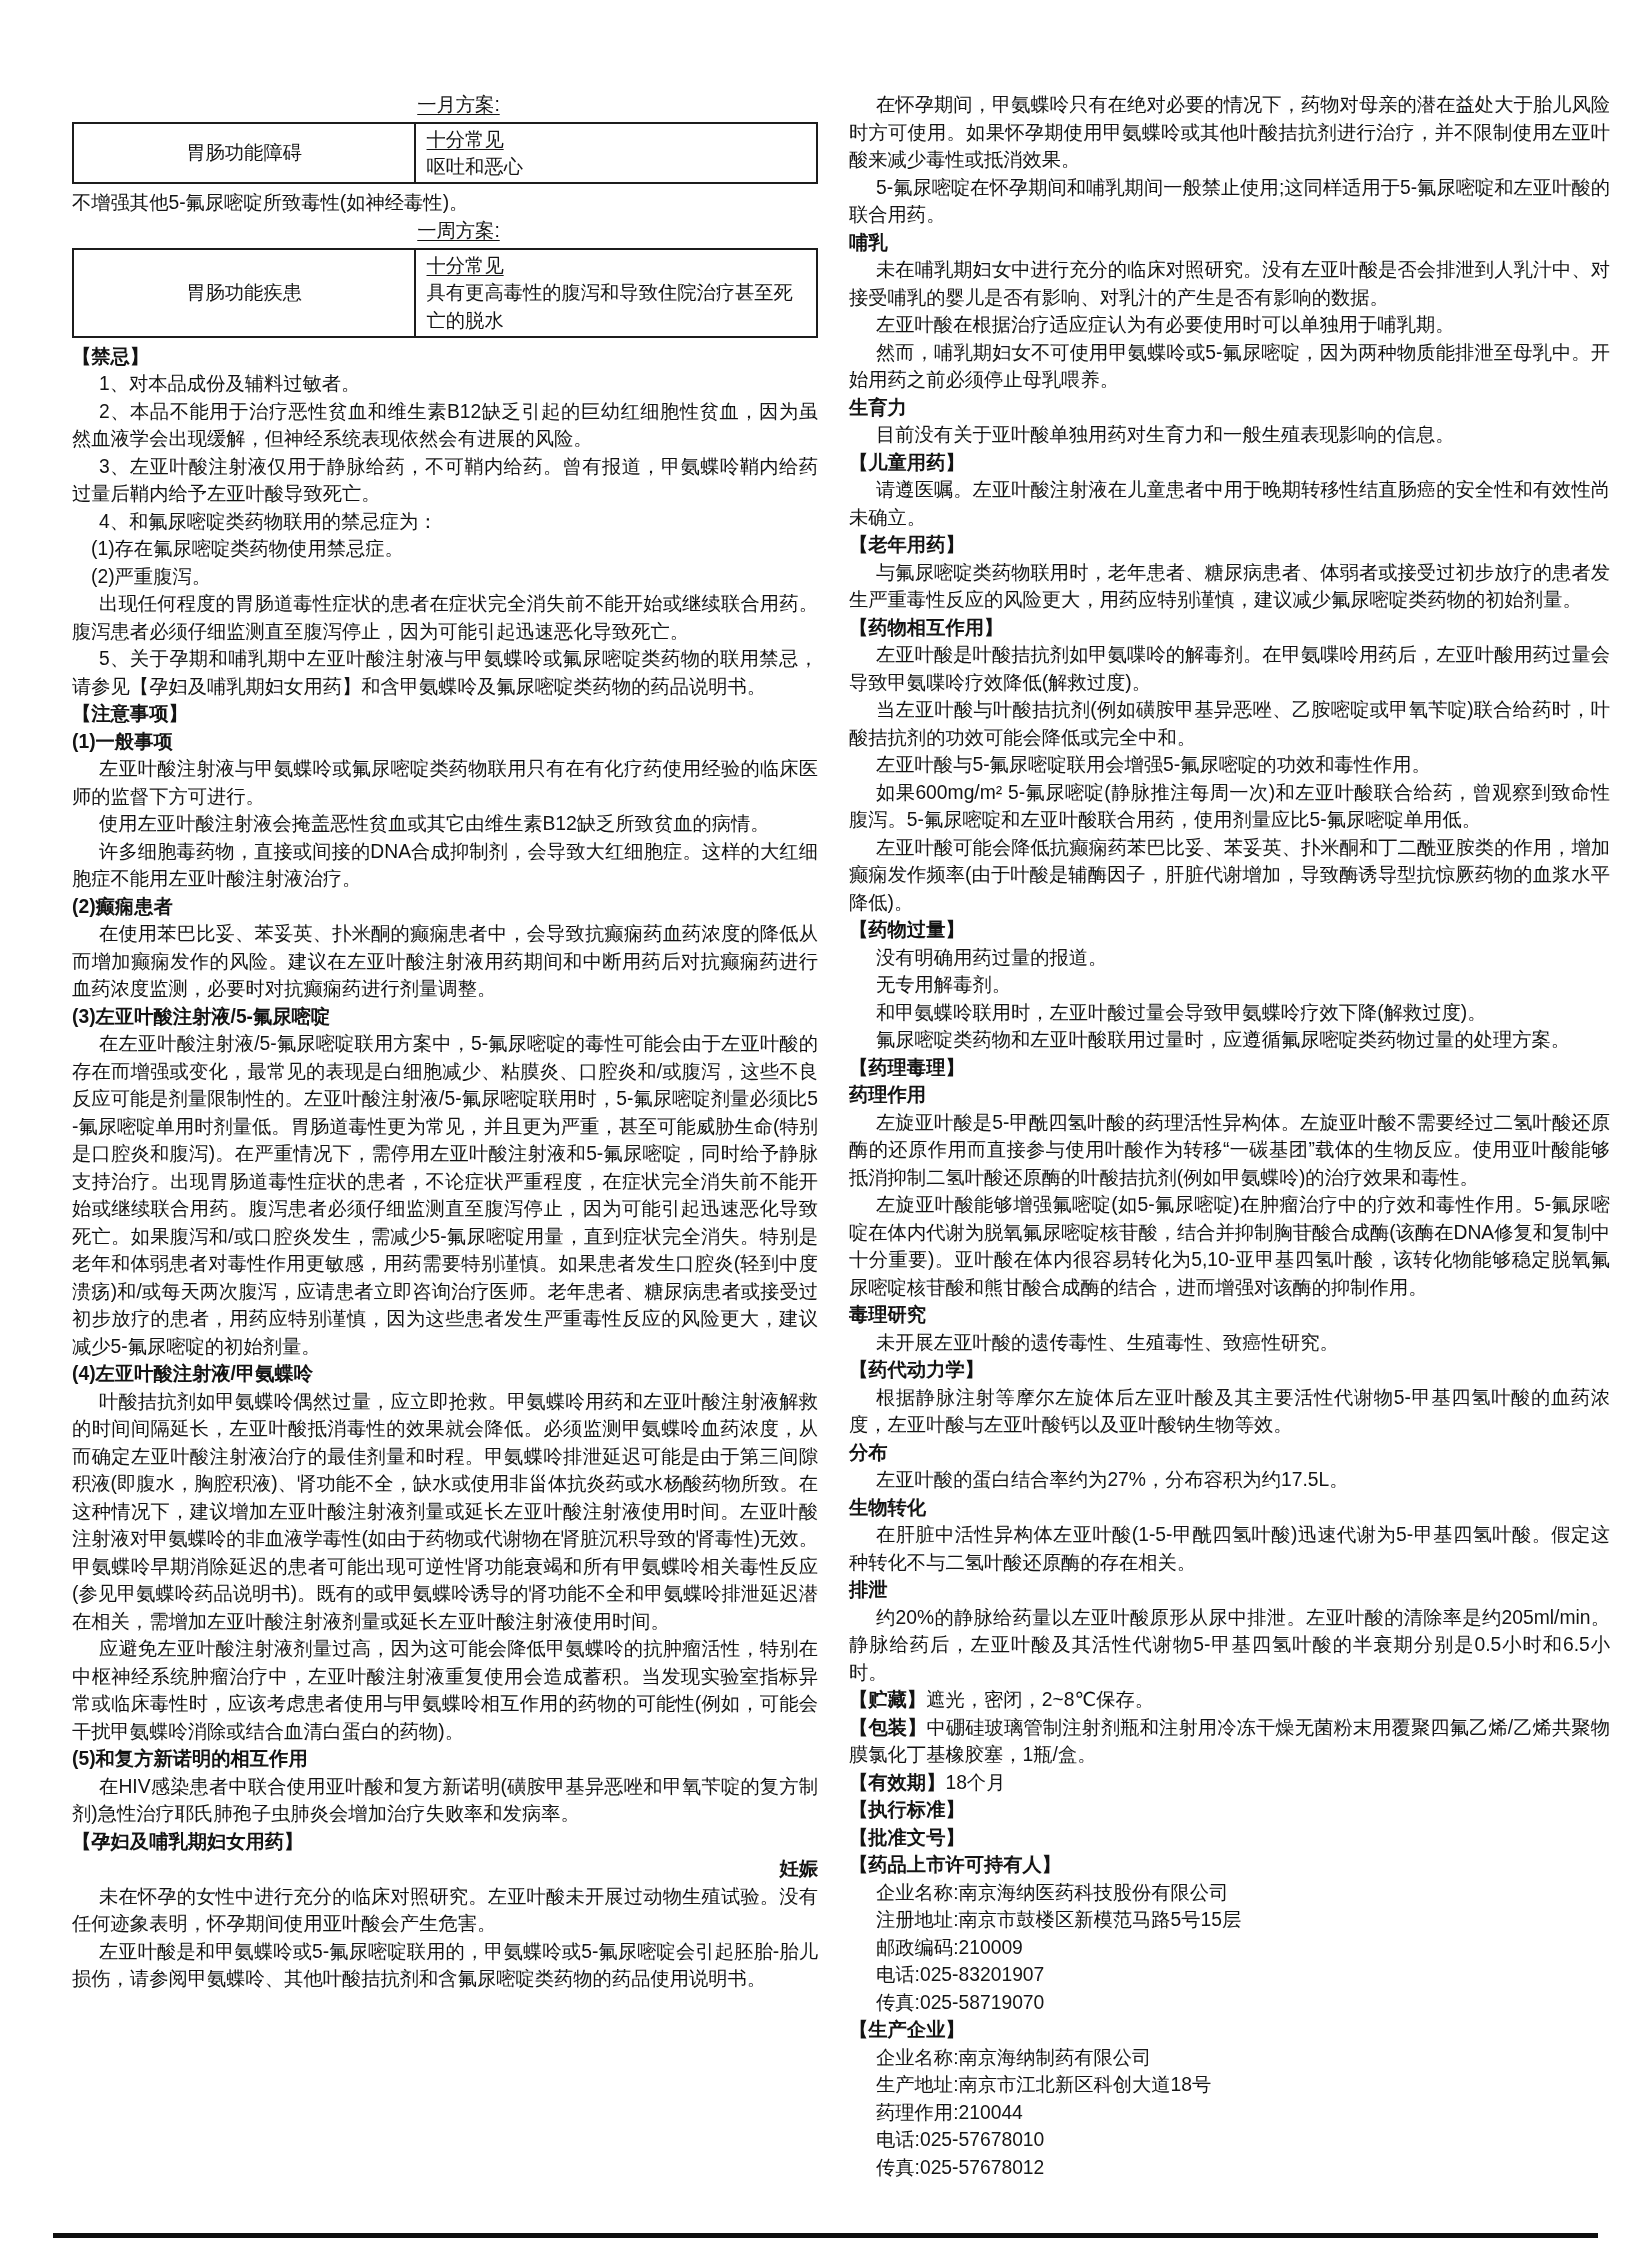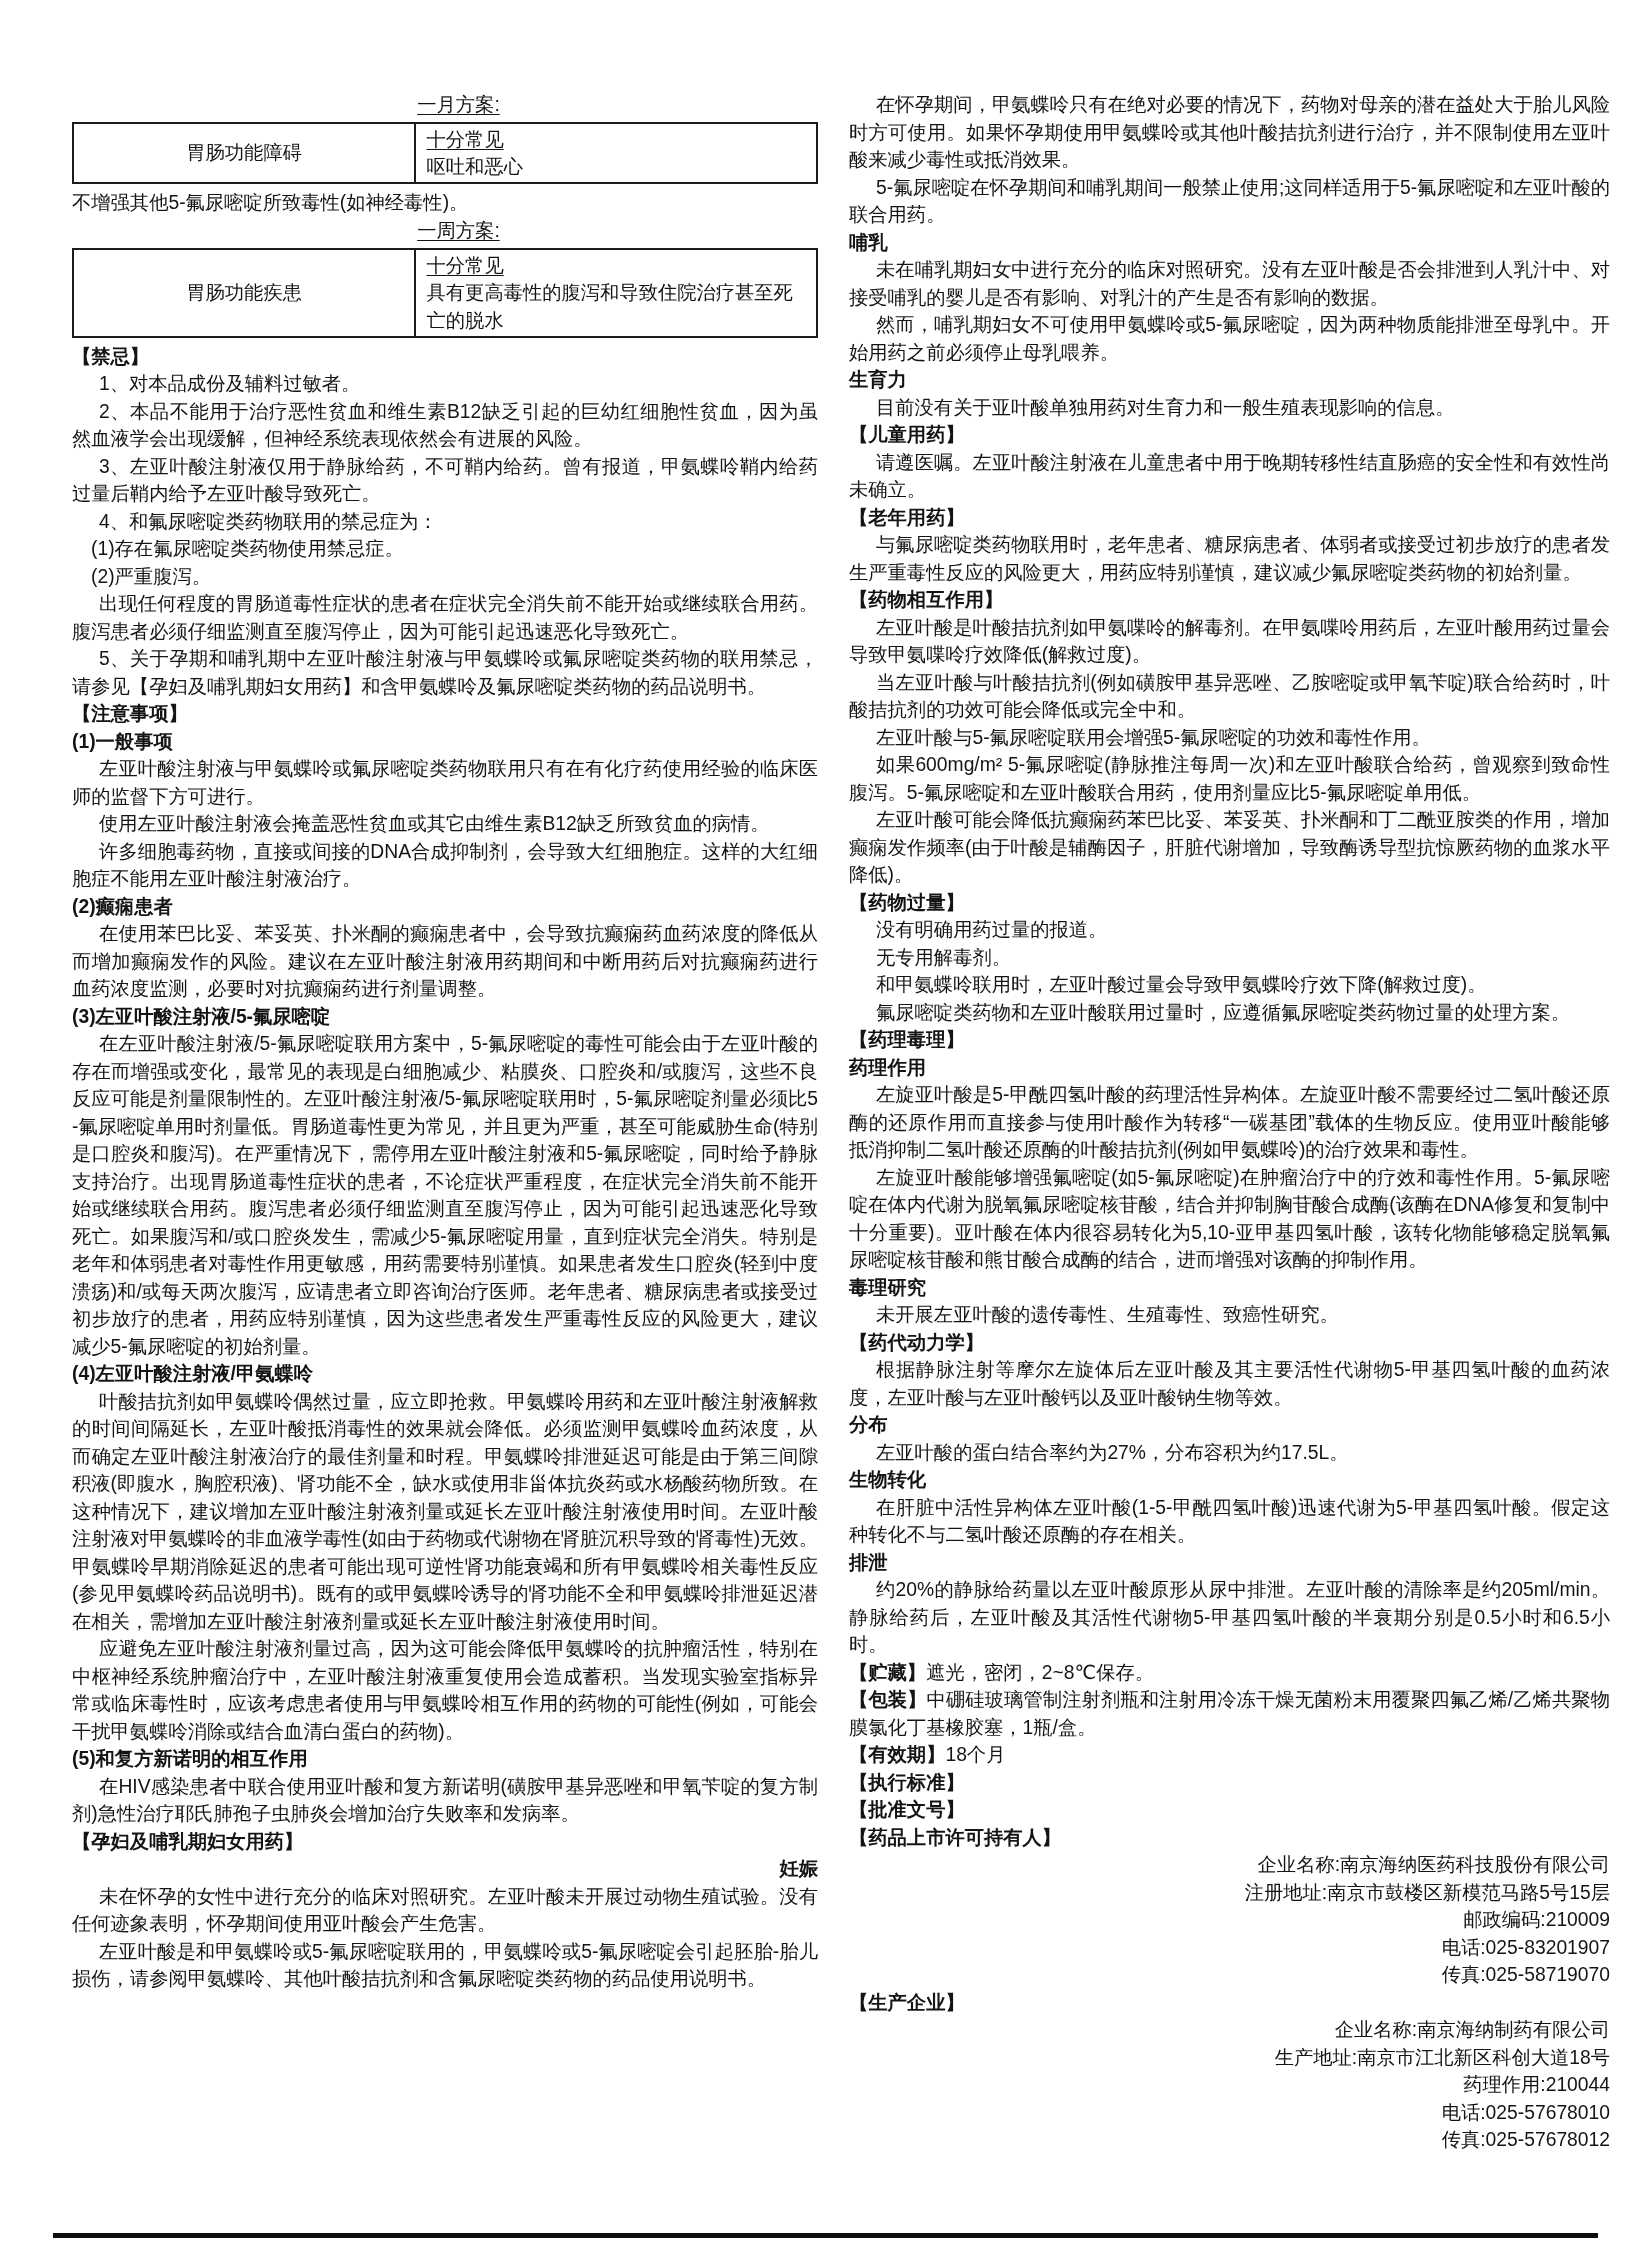--- a/index.html
+++ b/index.html
@@ -12,21 +12,21 @@
   .cols{display:flex;padding:91px 40px 0 72px;gap:31px;}
   .col{width:746px;}
   .col.right{width:761px;}
   p{margin:0;font-size:19.3px;line-height:27.5px;text-align:justify;word-break:break-all;}
   .p{text-indent:27px;}
   .pn{text-indent:19px;}
   .pf{text-indent:0;}
   .h{font-weight:bold;text-align:left;}
   .sub{font-weight:bold;text-align:left;}
   .subi{font-weight:bold;text-align:right;padding-left:7.7px;}
-  .kv{padding-left:27px;text-align:right;}
+  .kv{padding-left:27px;text-align:left;}
   .uh{font-weight:normal;text-align:center;padding-left:27px;margin-bottom:3.4px;}
   .uline{text-decoration:underline;text-underline-offset:3.4px;}
   .hp b{font-weight:bold;}
   table.tbl{width:100%;border-collapse:collapse;margin:1.7px 0 5.2px 0;}
   table.tbl td{border:2.1px solid #1c1c1c;font-size:19.3px;line-height:27.5px;color:#141414;}
   td.tdl{width:46%;text-align:center;vertical-align:middle;}
   td.tdr{padding:1.7px 10.3px;vertical-align:middle;text-align:left;}
   .bottom-rule{position:absolute;left:53px;top:2233px;width:1545px;height:5.2px;background:#0e0e0e;}
 </style>
 </head>
@@ -86,20 +86,21 @@
         <p class="h">【孕妇及哺乳期妇女用药】</p>
         <p class="subi">妊娠</p>
         <p class="p">未在怀孕的女性中进行充分的临床对照研究。左亚叶酸未开展过动物生殖试验。没有任何迹象表明，怀孕期间使用亚叶酸会产生危害。</p>
         <p class="p">左亚叶酸是和甲氨蝶呤或5-氟尿嘧啶联用的，甲氨蝶呤或5-氟尿嘧啶会引起胚胎-胎儿损伤，请参阅甲氨蝶呤、其他叶酸拮抗剂和含氟尿嘧啶类药物的药品使用说明书。</p>
       </div>
     <div class="col right" id="col-right">
         <p class="p">在怀孕期间，甲氨蝶呤只有在绝对必要的情况下，药物对母亲的潜在益处大于胎儿风险时方可使用。如果怀孕期使用甲氨蝶呤或其他叶酸拮抗剂进行治疗，并不限制使用左亚叶酸来减少毒性或抵消效果。</p>
         <p class="p">5-氟尿嘧啶在怀孕期间和哺乳期间一般禁止使用;这同样适用于5-氟尿嘧啶和左亚叶酸的联合用药。</p>
         <p class="sub">哺乳</p>
         <p class="p">未在哺乳期妇女中进行充分的临床对照研究。没有左亚叶酸是否会排泄到人乳汁中、对接受哺乳的婴儿是否有影响、对乳汁的产生是否有影响的数据。</p>
+        <p class="p">左亚叶酸在根据治疗适应症认为有必要使用时可以单独用于哺乳期。</p>
         <p class="p">然而，哺乳期妇女不可使用甲氨蝶呤或5-氟尿嘧啶，因为两种物质能排泄至母乳中。开始用药之前必须停止母乳喂养。</p>
         <p class="sub">生育力</p>
         <p class="p">目前没有关于亚叶酸单独用药对生育力和一般生殖表现影响的信息。</p>
         <p class="h">【儿童用药】</p>
         <p class="p">请遵医嘱。左亚叶酸注射液在儿童患者中用于晚期转移性结直肠癌的安全性和有效性尚未确立。</p>
         <p class="h">【老年用药】</p>
         <p class="p">与氟尿嘧啶类药物联用时，老年患者、糖尿病患者、体弱者或接受过初步放疗的患者发生严重毒性反应的风险更大，用药应特别谨慎，建议减少氟尿嘧啶类药物的初始剂量。</p>
         <p class="h">【药物相互作用】</p>
         <p class="p">左亚叶酸是叶酸拮抗剂如甲氨喋呤的解毒剂。在甲氨喋呤用药后，左亚叶酸用药过量会导致甲氨喋呤疗效降低(解救过度)。</p>
         <p class="p">当左亚叶酸与叶酸拮抗剂(例如磺胺甲基异恶唑、乙胺嘧啶或甲氧苄啶)联合给药时，叶酸拮抗剂的功效可能会降低或完全中和。</p>

